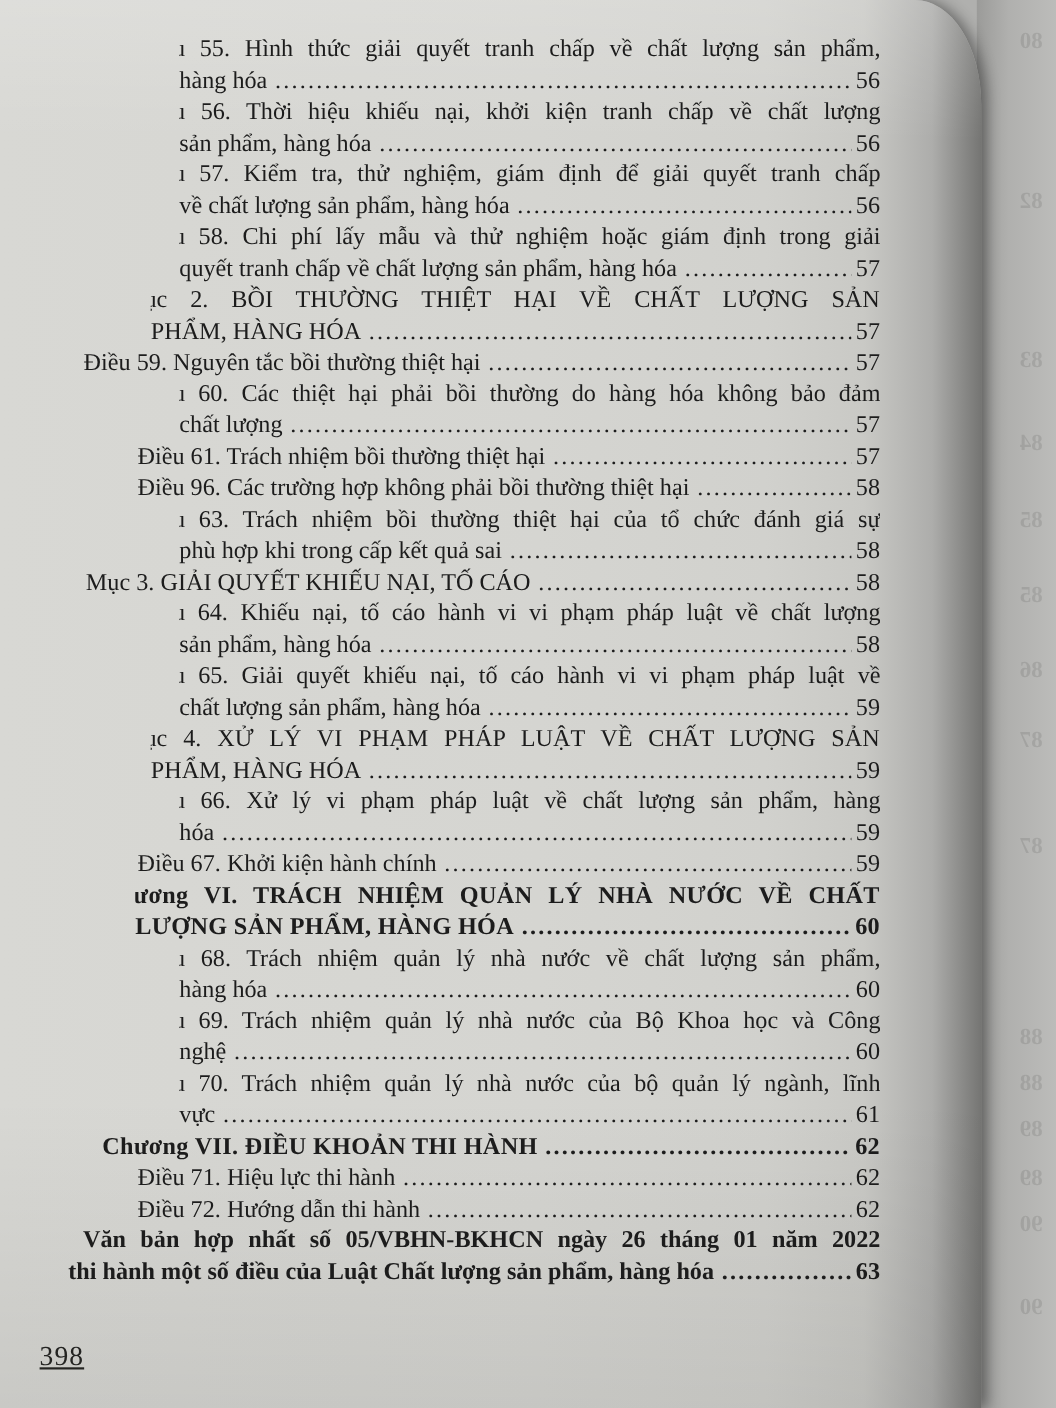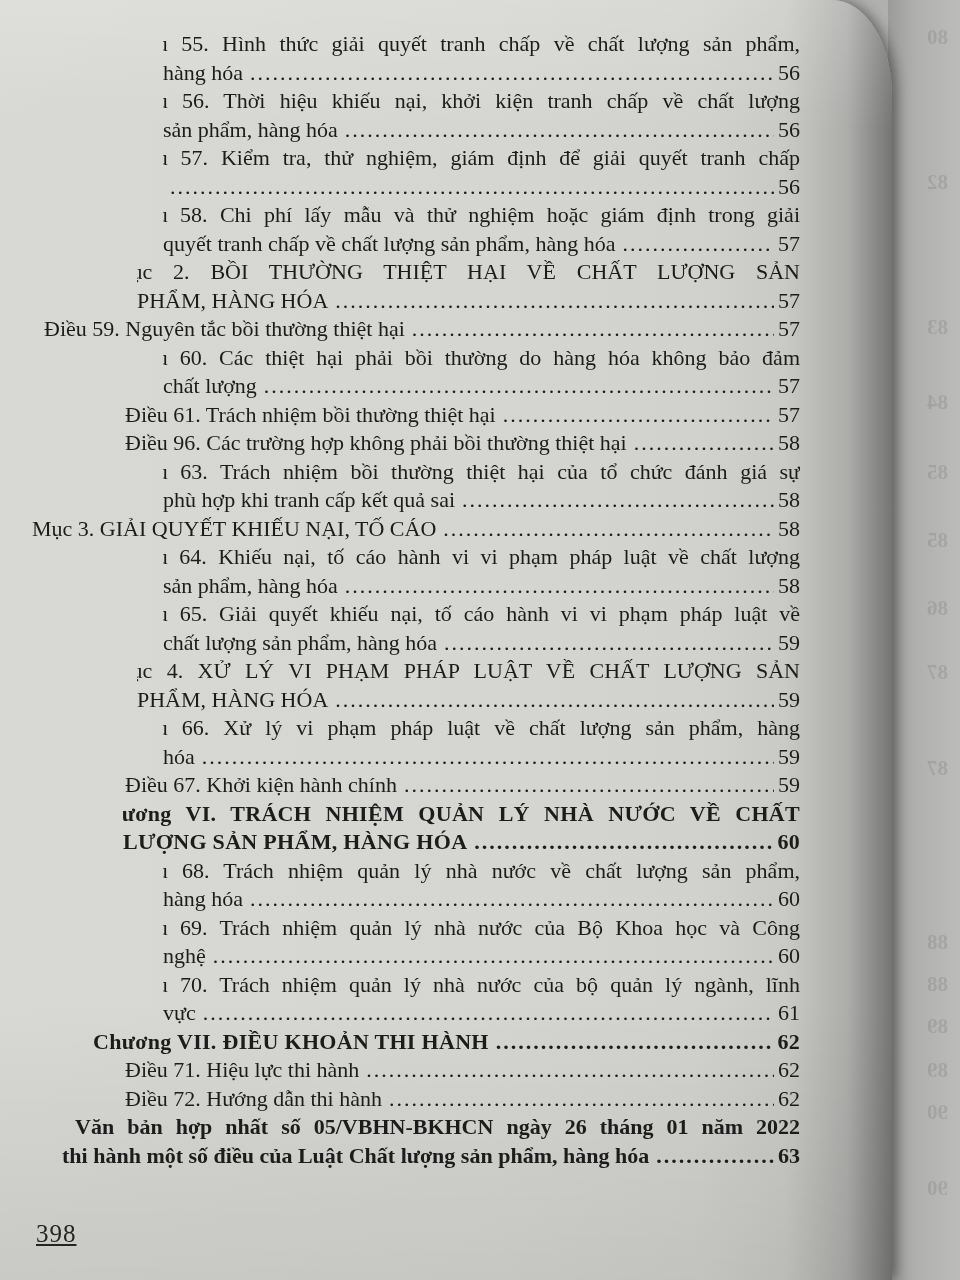--- a/index.html
+++ b/index.html
@@ -95,41 +95,42 @@
           <div class="line" style="text-indent: -38px;">Điều 56. Thời hiệu khiếu nại, khởi kiện tranh chấp về chất lượng</div>
           <div class="lastline">
             <span class="t">sản phẩm, hàng hóa</span>
             <span class="leader"></span>
             <span class="pg">56</span>
           </div>
         </div>
         <div class="entry dieu" style="padding-left: 163px;">
           <div class="line" style="text-indent: -38px;">Điều 57. Kiểm tra, thử nghiệm, giám định để giải quyết tranh chấp</div>
           <div class="lastline">
+            <span class="t">về chất lượng sản phẩm, hàng hóa</span>
             <span class="leader"></span>
             <span class="pg">56</span>
           </div>
         </div>
         <div class="entry dieu" style="padding-left: 163px;">
           <div class="line" style="text-indent: -38px;">Điều 58. Chi phí lấy mẫu và thử nghiệm hoặc giám định trong giải</div>
           <div class="lastline">
             <span class="t">quyết tranh chấp về chất lượng sản phẩm, hàng hóa</span>
             <span class="leader"></span>
             <span class="pg">57</span>
           </div>
         </div>
         <div class="entry muc" style="padding-left: 137px;">
           <div class="line" style="text-indent: -25px;">Mục 2. BỒI THƯỜNG THIỆT HẠI VỀ CHẤT LƯỢNG SẢN</div>
           <div class="lastline">
             <span class="t">PHẨM, HÀNG HÓA</span>
             <span class="leader"></span>
             <span class="pg">57</span>
           </div>
         </div>
-        <div class="entry dieu" style="padding-left: 82px;">
+        <div class="entry dieu" style="padding-left: 114px;">
           <div class="lastline" style="margin-left: -38px;">
             <span class="t">Điều 59. Nguyên tắc bồi thường thiệt hại</span>
             <span class="leader"></span>
             <span class="pg">57</span>
           </div>
         </div>
         <div class="entry dieu" style="padding-left: 163px;">
           <div class="line" style="text-indent: -38px;">Điều 60. Các thiệt hại phải bồi thường do hàng hóa không bảo đảm</div>
           <div class="lastline">
             <span class="t">chất lượng</span>
@@ -147,26 +148,26 @@
         <div class="entry dieu" style="padding-left: 163px;">
           <div class="lastline" style="margin-left: -38px;">
             <span class="t">Điều 96. Các trường hợp không phải bồi thường thiệt hại</span>
             <span class="leader"></span>
             <span class="pg">58</span>
           </div>
         </div>
         <div class="entry dieu" style="padding-left: 163px;">
           <div class="line" style="text-indent: -38px;">Điều 63. Trách nhiệm bồi thường thiệt hại của tổ chức đánh giá sự</div>
           <div class="lastline">
-            <span class="t">phù hợp khi tranh cấp kết quả sai</span>
-            <span class="leader"></span>
-            <span class="pg">58</span>
-          </div>
-        </div>
-        <div class="entry muc" style="padding-left: 57px;">
+            <span class="t">phù hợp khi trong cấp kết quả sai</span>
+            <span class="leader"></span>
+            <span class="pg">58</span>
+          </div>
+        </div>
+        <div class="entry muc" style="padding-left: 103px;">
           <div class="lastline" style="margin-left: -25px;">
             <span class="t">Mục 3. GIẢI QUYẾT KHIẾU NẠI, TỐ CÁO</span>
             <span class="leader"></span>
             <span class="pg">58</span>
           </div>
         </div>
         <div class="entry dieu" style="padding-left: 163px;">
           <div class="line" style="text-indent: -38px;">Điều 64. Khiếu nại, tố cáo hành vi vi phạm pháp luật về chất lượng</div>
           <div class="lastline">
             <span class="t">sản phẩm, hàng hóa</span>

